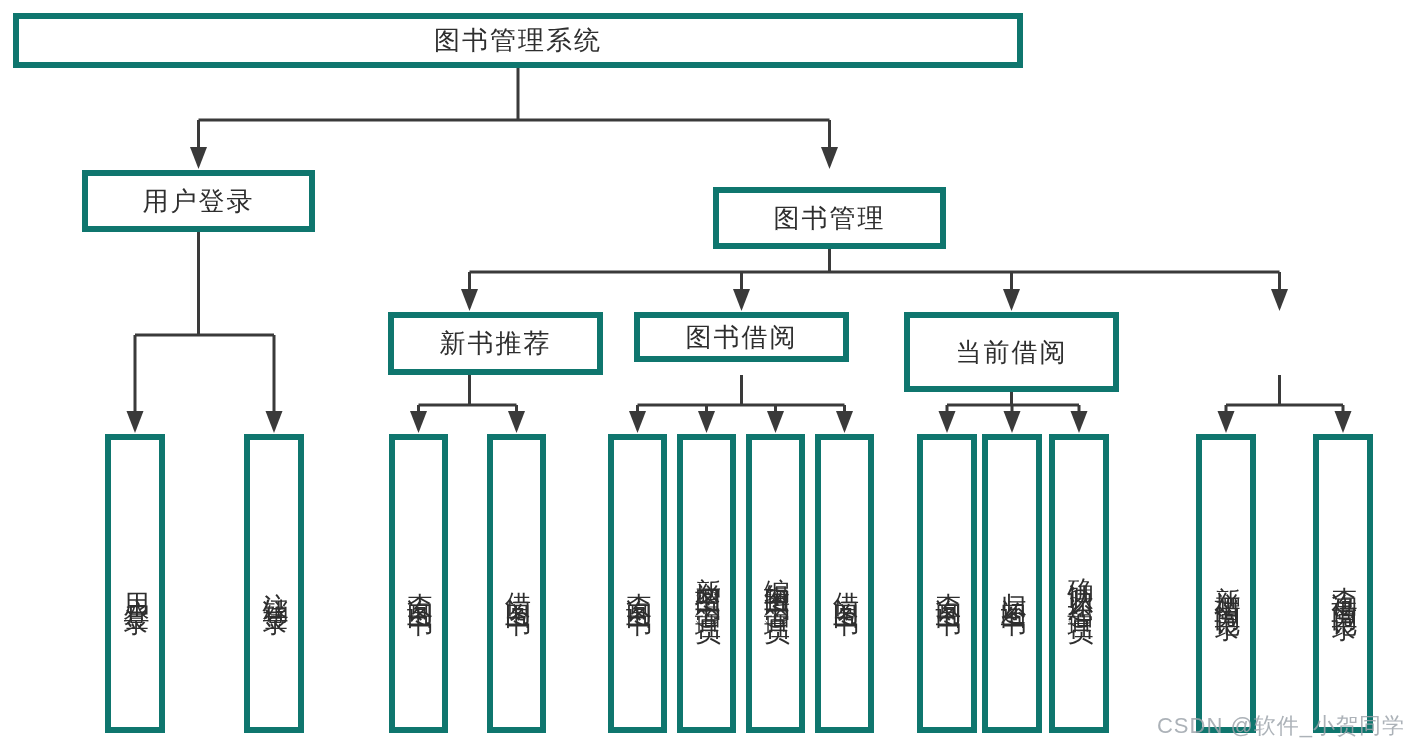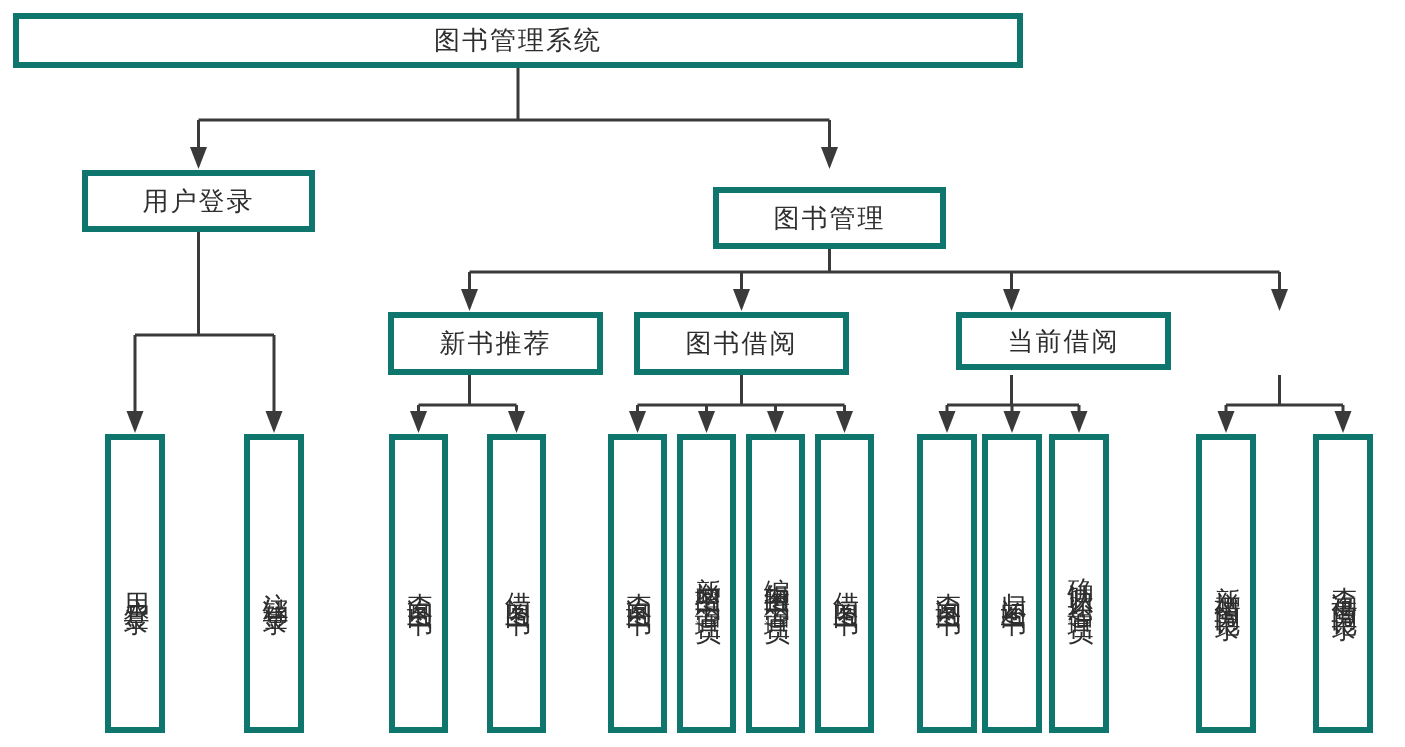--- a/index.html
+++ b/index.html
@@ -60,22 +60,22 @@
       <polygon points="1217.5,411 1234.5,411 1226,433" fill="#3a3a3a"></polygon>
       <polygon points="1334.5,411 1351.5,411 1343,433" fill="#3a3a3a"></polygon>
     </svg>
 
   <div class="node hnode" style="left:13px;top:13px;width:1010px;height:55px;">图书管理系统</div>
 
   <div class="node hnode" style="left:82px;top:170px;width:233px;height:62px;">用户登录</div>
   <div class="node hnode" style="left:713px;top:187px;width:233px;height:62px;">图书管理</div>
 
   <div class="node hnode" style="left:362px;top:312px;width:215px;height:63px;margin-left:26px;">新书推荐</div>
-  <div class="node hnode" style="left:634px;top:312px;width:215px;height:63px;">图书借阅</div>
-  <div class="node hnode" style="left:956px;top:312px;width:215px;height:58px;">当前借阅</div>
+  <div class="node hnode" style="left:634px;top:312px;width:215px;height:50px;">图书借阅</div>
+  <div class="node hnode" style="left:904px;top:312px;width:215px;height:80px;">当前借阅</div>
 
   <div class="node vnode" style="left:105px;top:434px;">
     <span class="vtext">用户登录</span>
   </div>
   <div class="node vnode" style="left:244px;top:434px;">
     <span class="vtext">注销登录</span>
   </div>
 
   <div class="node vnode" style="left:389px;top:434px;width:59px;">
     <span class="vtext">查询图书</span>
@@ -107,14 +107,15 @@
     <span class="vtext">确认归还（管理员）</span>
   </div>
 
   <div class="node vnode" style="left:1196px;top:434px;">
     <span class="vtext">新增借阅记录</span>
   </div>
   <div class="node vnode" style="left:1313px;top:434px;">
     <span class="vtext">查询借阅记录</span>
   </div>
 
+  <div class="watermark">CSDN @软件_小贺同学</div>
 
 </div>
 
 </body></html>

